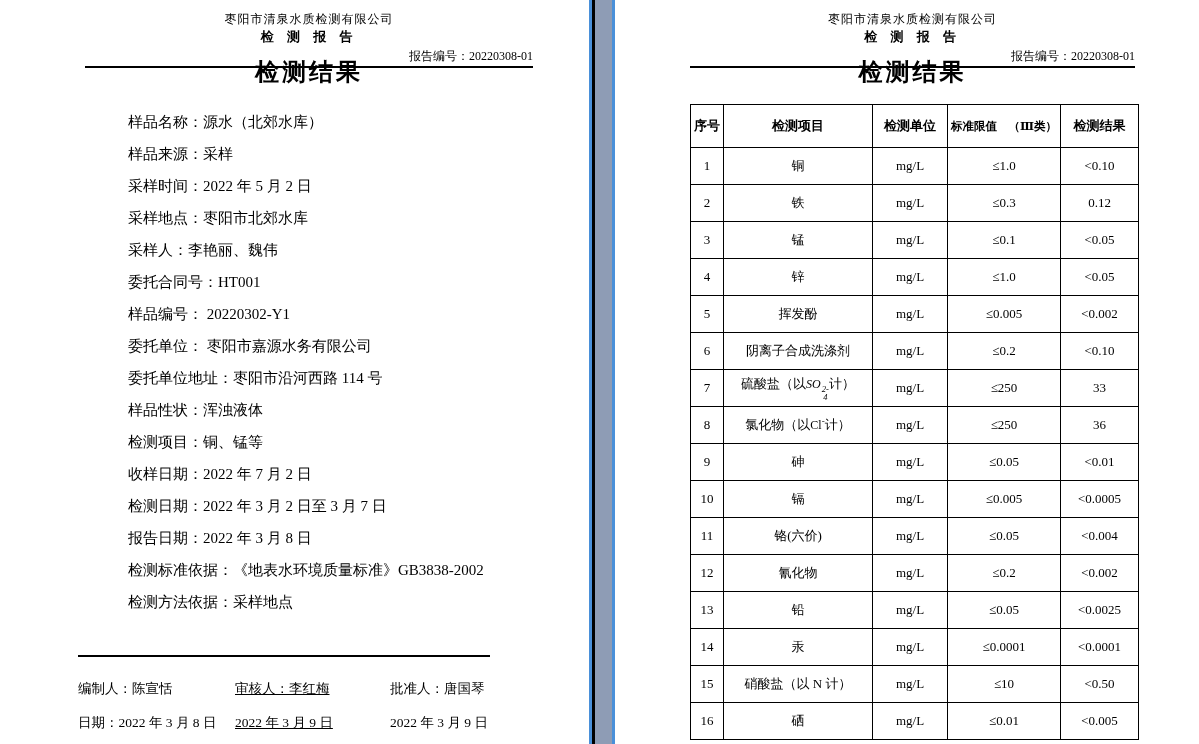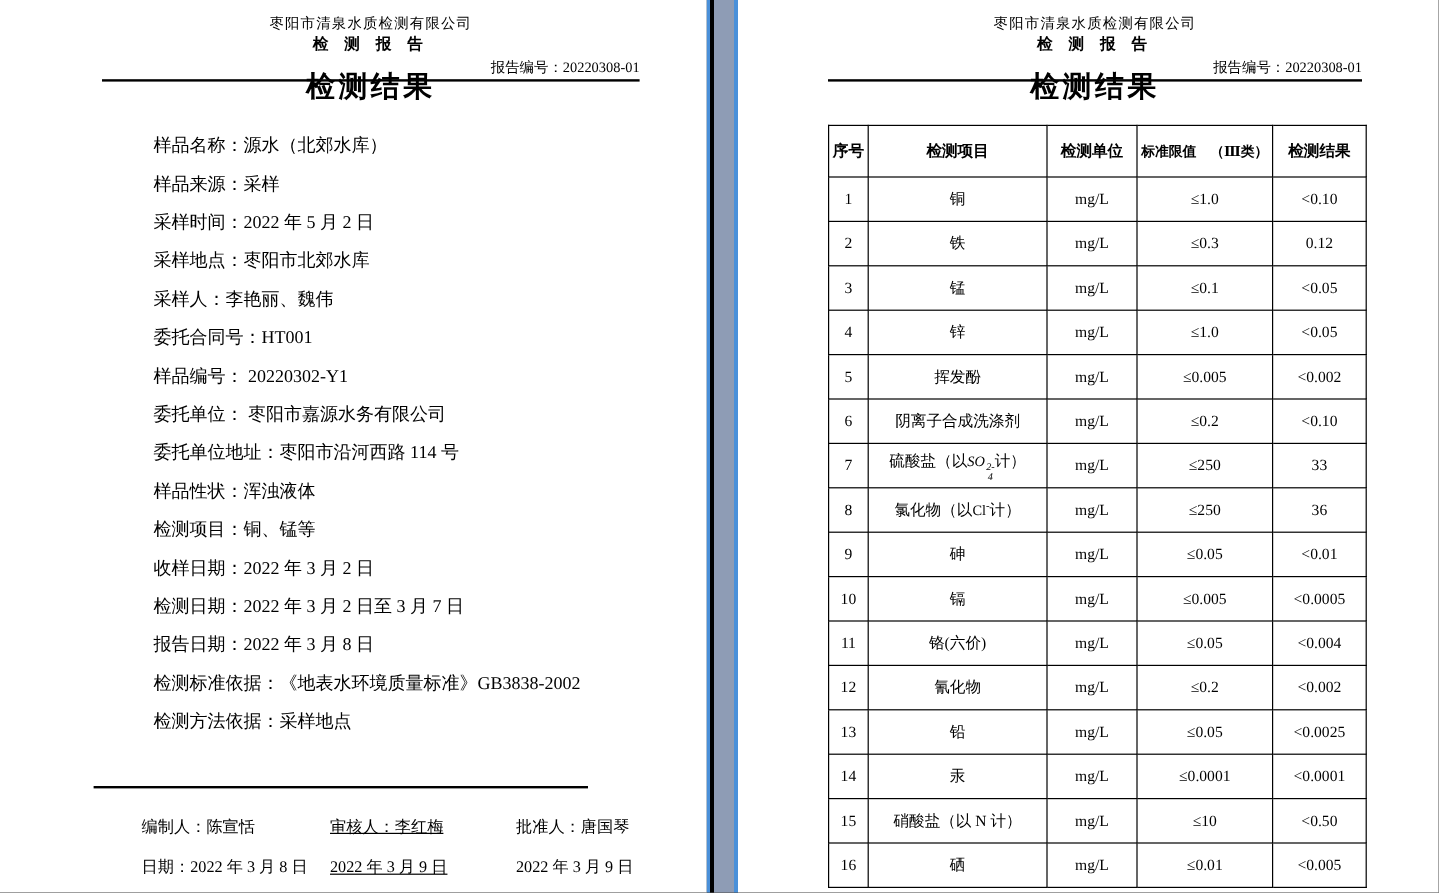--- a/index.html
+++ b/index.html
@@ -41,21 +41,21 @@
 
   
   .fields{position:absolute;left:128px;top:106px;width:420px;}
   .field-line{height:32px;line-height:32px;font-size:15px;white-space:nowrap;}
 
   
   .footer-rule{position:absolute;left:78px;top:655px;width:412px;border-top:2px solid #000;}
   .footer-row{position:absolute;left:0;width:589px;height:16px;font-size:13.5px;}
   .footer-row-names{top:680px;}
   .footer-row-dates{top:714px;}
-  .footer-row span{position:absolute;white-space:nowrap;margin-left:40px;}
+  .footer-row span{position:absolute;white-space:nowrap;}
   .fcol0{left:78px;}
   .fcol1{left:235px;text-decoration:underline;}
   .fcol2{left:390px;}
 
   
   .results-table{
     position:absolute;left:75px;top:104px;
     border-collapse:collapse;table-layout:fixed;
   }
   .results-table th,.results-table td{
@@ -97,21 +97,21 @@
         <div class="field-line">样品来源：采样</div>
         <div class="field-line">采样时间：2022 年 5 月 2 日</div>
         <div class="field-line">采样地点：枣阳市北郊水库</div>
         <div class="field-line">采样人：李艳丽、魏伟</div>
         <div class="field-line">委托合同号：HT001</div>
         <div class="field-line">样品编号： 20220302-Y1</div>
         <div class="field-line">委托单位：  枣阳市嘉源水务有限公司</div>
         <div class="field-line">委托单位地址：枣阳市沿河西路 114 号</div>
         <div class="field-line">样品性状：浑浊液体</div>
         <div class="field-line">检测项目：铜、锰等</div>
-        <div class="field-line">收样日期：2022 年 3 月 2 日</div>
+        <div class="field-line">收样日期：2022 年 7 月 2 日</div>
         <div class="field-line">检测日期：2022 年 3 月 2 日至 3 月 7 日</div>
         <div class="field-line">报告日期：2022 年 3 月 8 日</div>
         <div class="field-line">检测标准依据：《地表水环境质量标准》GB3838-2002</div>
         <div class="field-line">检测方法依据：采样地点</div>
       </div>
 
     <div class="footer-rule"></div>
     <div class="footer-row footer-row-names">
         <span class="fcol0">编制人：陈宣恬</span>
         <span class="fcol1">审核人：李红梅</span>

